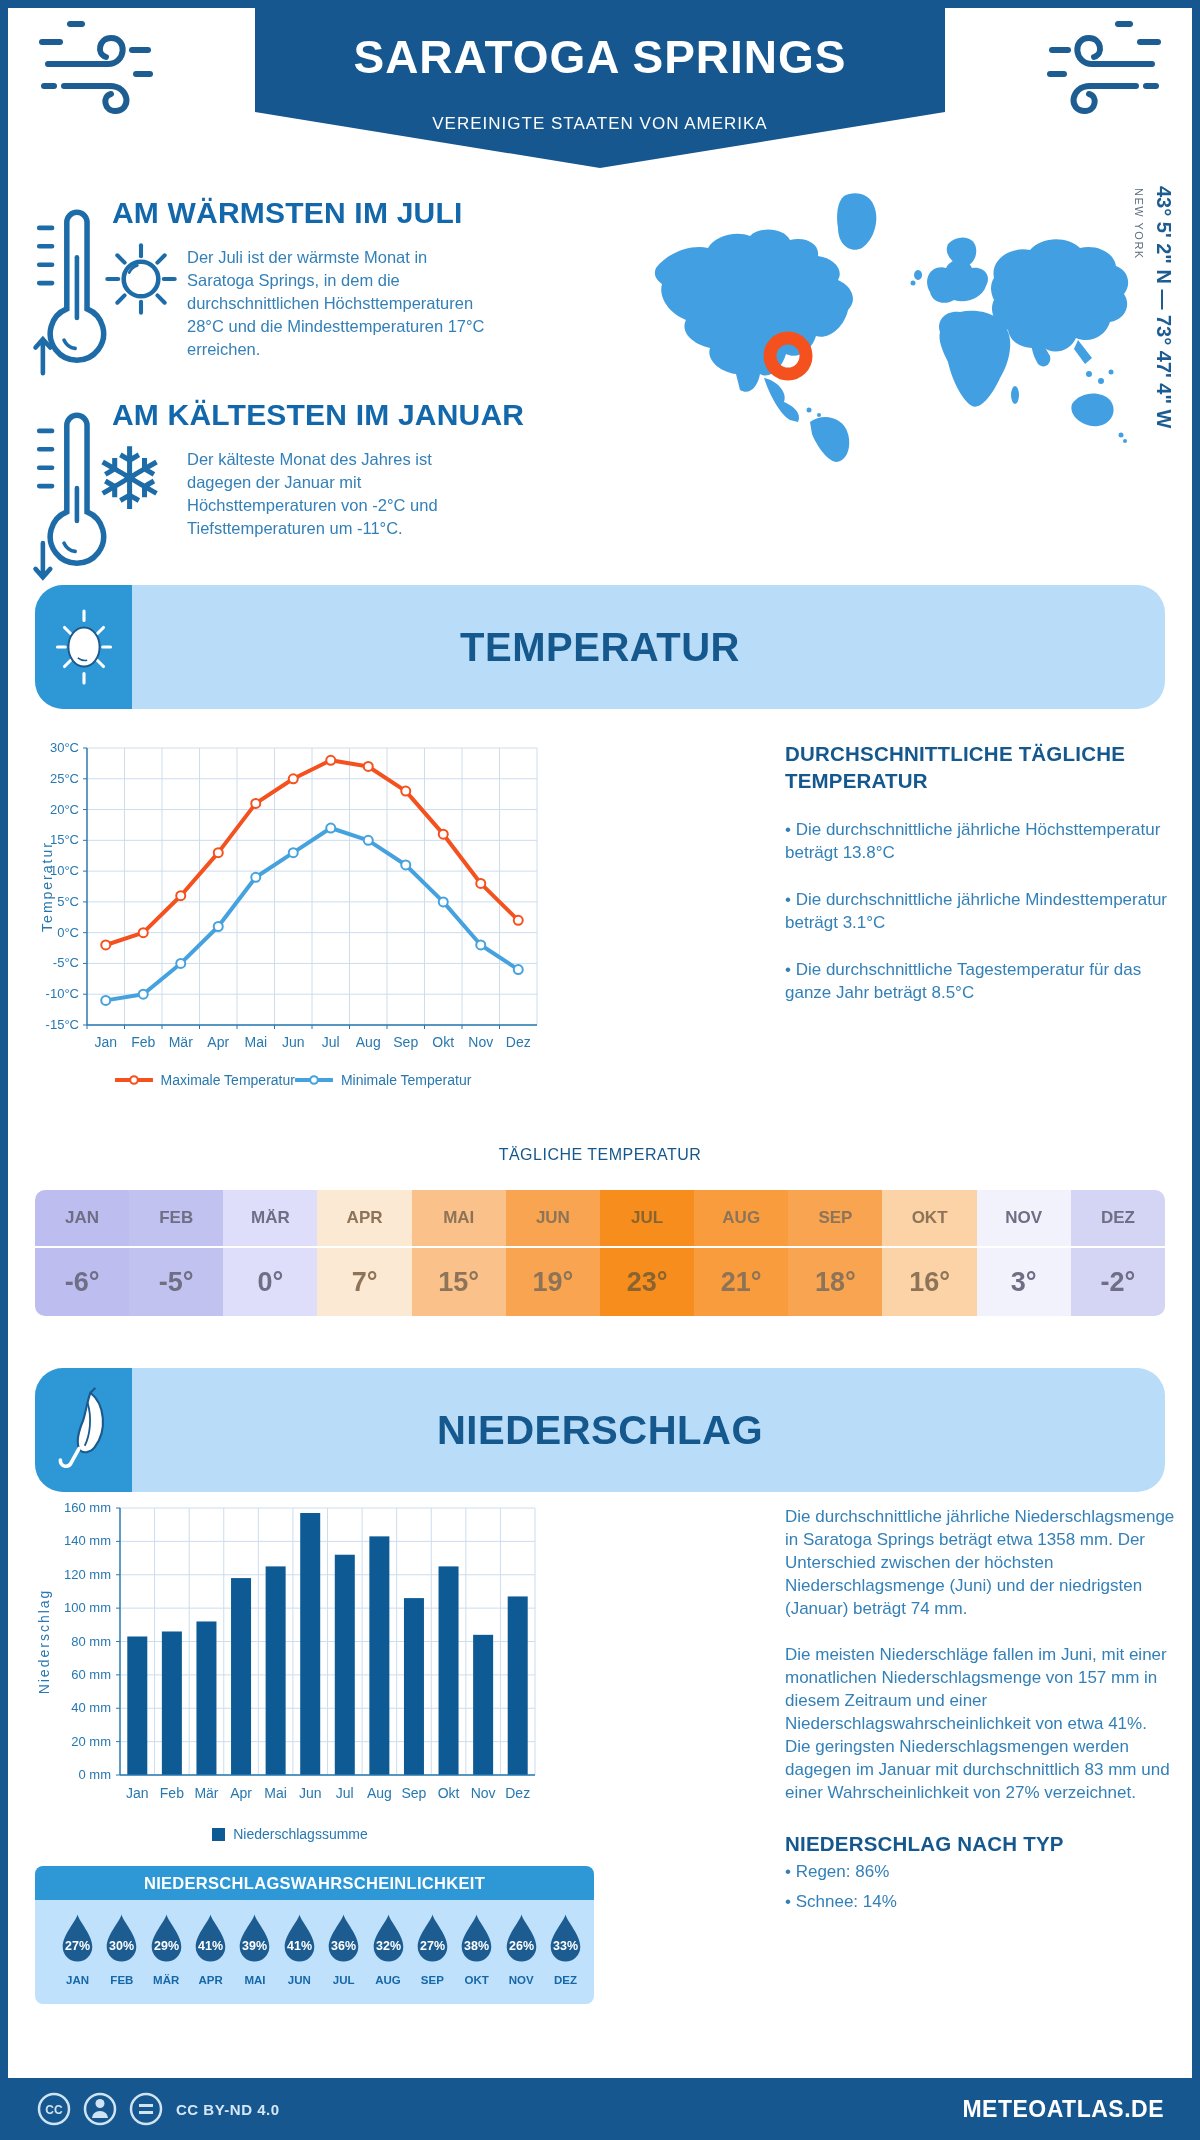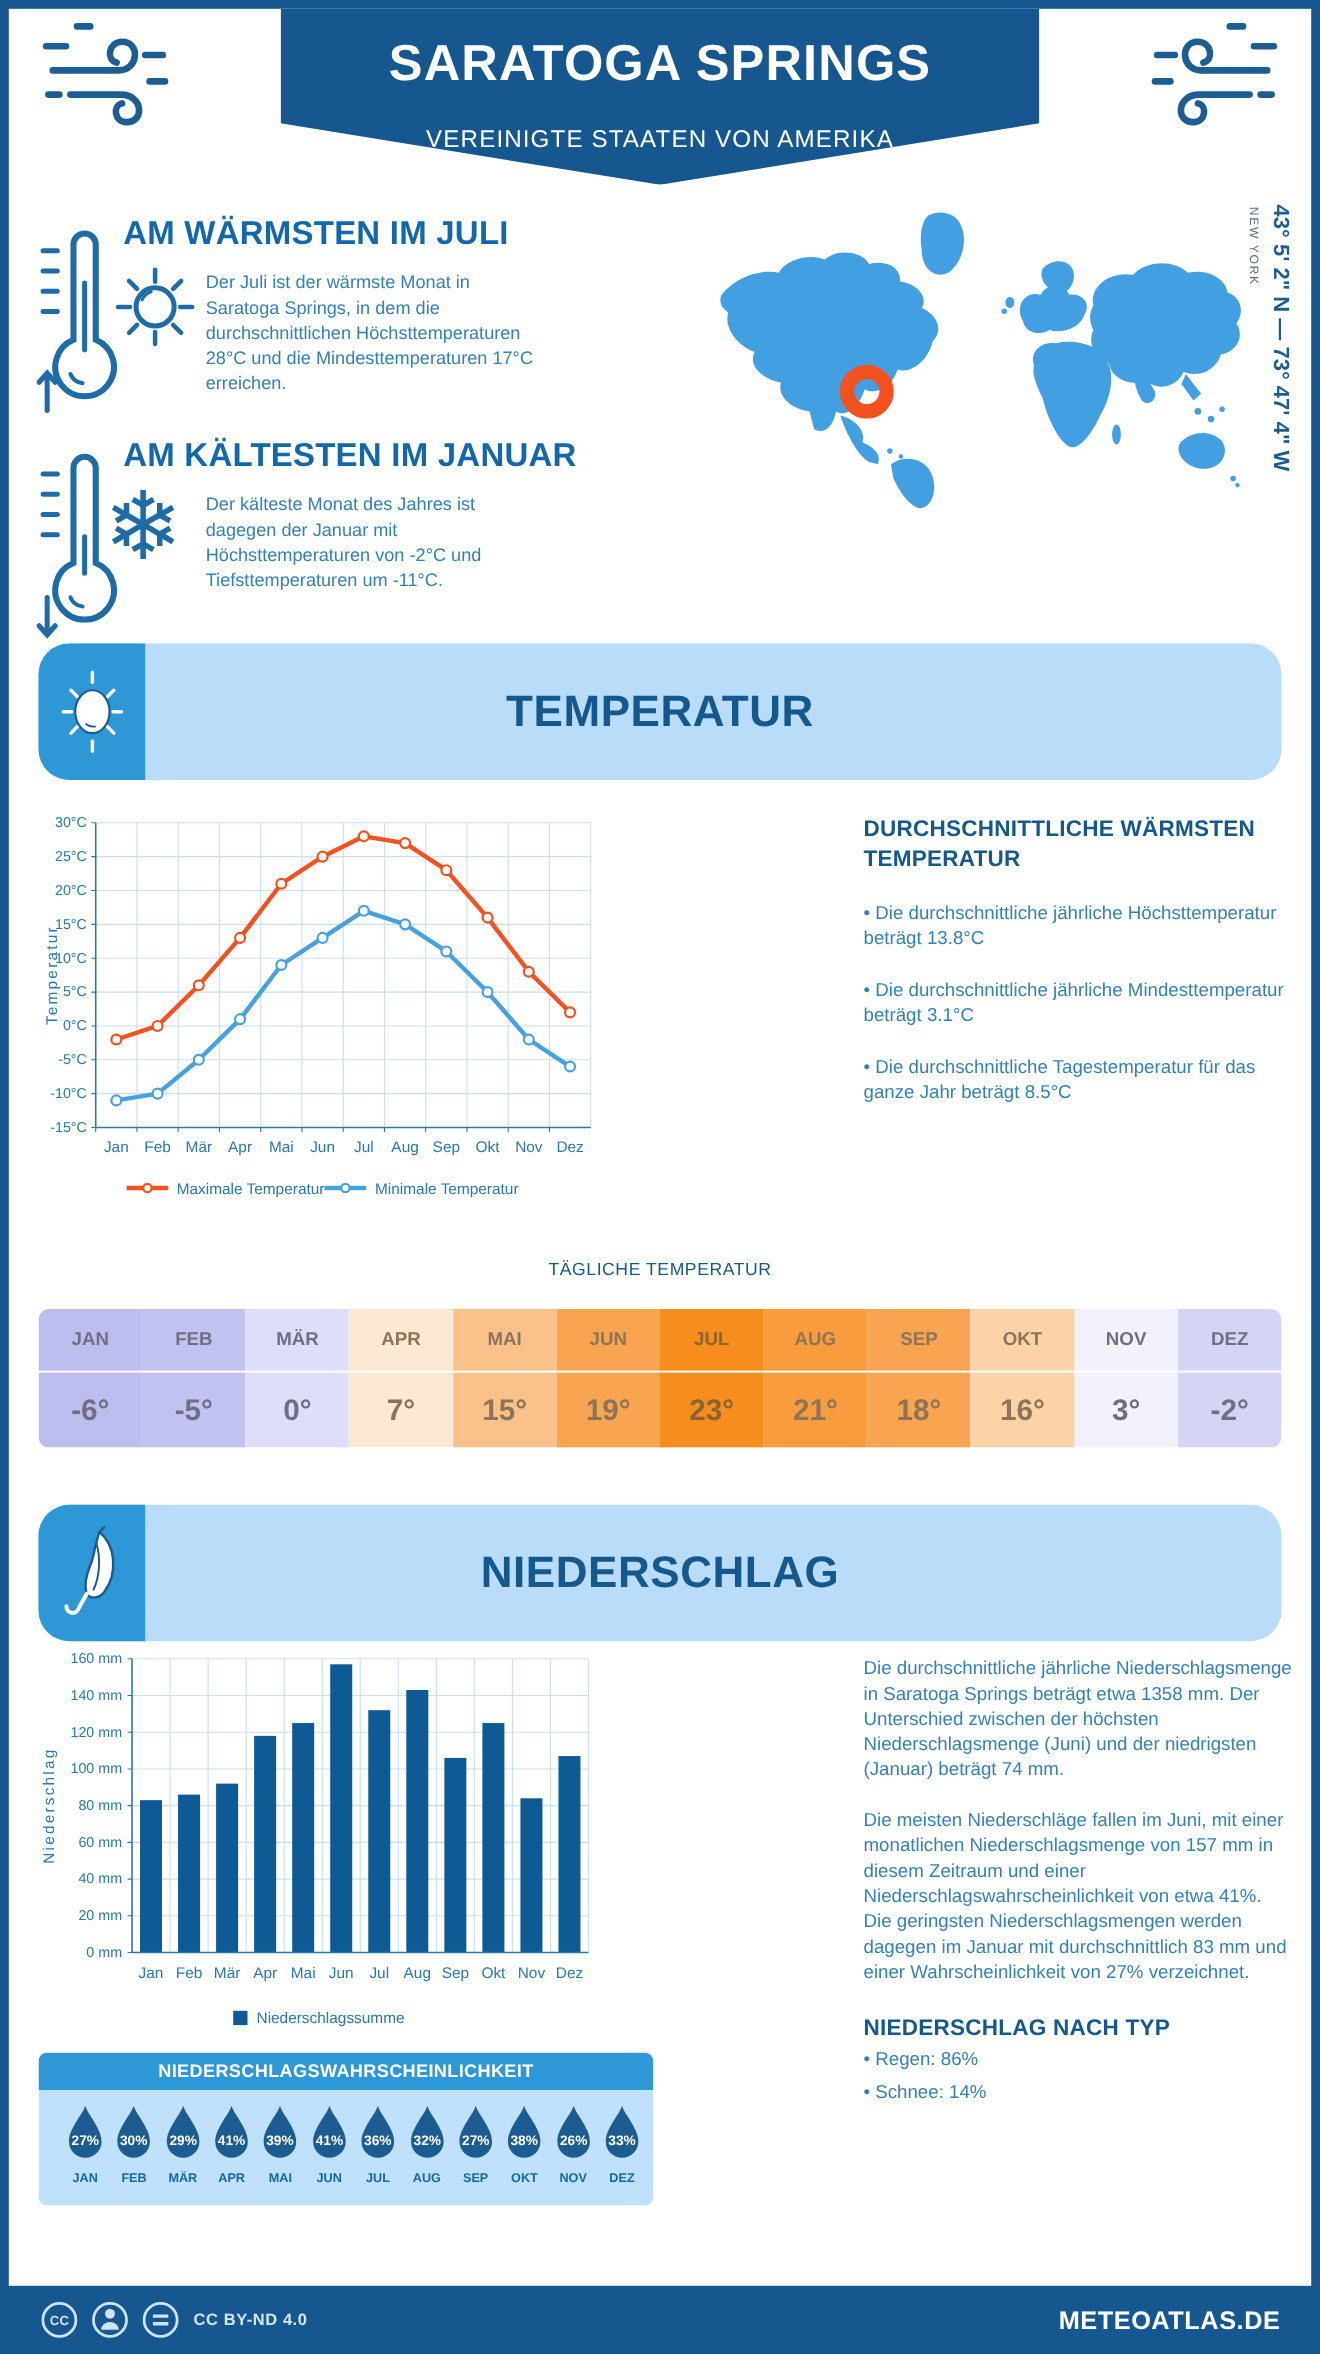--- a/index.html
+++ b/index.html
@@ -4,21 +4,21 @@
 <style>
   html,body{margin:0;padding:0;background:#ffffff;}
   .page{position:relative;width:1200px;height:2140px;background:#fff;overflow:hidden;
         font-family:"Liberation Sans",sans-serif;}
   .frame{position:absolute;inset:0;border:8px solid #15578e;pointer-events:none;z-index:60;}
 
   
   .ribbon{position:absolute;left:255px;top:8px;width:690px;height:160px;background:#15578e;
           clip-path:polygon(0 0,100% 0,100% 65%,50% 100%,0 65%);text-align:center;z-index:5;}
   .ribbon .t{padding-top:22px;font-size:46px;font-weight:bold;color:#fff;letter-spacing:1px;}
-  .ribbon .s{margin-top:30px;font-size:22px;color:#fff;letter-spacing:1px;}
+  .ribbon .s{margin-top:30px;font-size:17px;color:#fff;letter-spacing:1px;}
   .wind{position:absolute;top:12px;width:140px;height:105px;}
 
   
   .h-title{position:absolute;left:112px;font-size:30px;font-weight:bold;color:#1268ab;letter-spacing:.2px;}
   .h-text{position:absolute;left:187px;width:300px;font-size:16.5px;line-height:23px;color:#3380b8;}
   .snow{position:absolute;left:94px;top:436px;font-size:86px;line-height:86px;color:#1d6ca8;
         font-family:"DejaVu Sans",sans-serif;}
 
   
   .coords{position:absolute;writing-mode:vertical-rl;font-weight:bold;font-size:20px;color:#1c5c91;}
@@ -312,21 +312,21 @@
       <div class="lg-item">
         <svg width="38" height="10">
           <line x1="1" y1="5" x2="37" y2="5" stroke="#46a2de" stroke-width="4" stroke-linecap="round"></line>
           <circle cx="19" cy="5" r="3.8" fill="#fff" stroke="#46a2de" stroke-width="2"></circle>
         </svg>
         <span>Minimale Temperatur</span>
       </div>
     </div>
 
   <div class="aside" style="top:740px">
-    <div class="aside-h">DURCHSCHNITTLICHE WÄRMSTEN TEMPERATUR</div>
+    <div class="aside-h">DURCHSCHNITTLICHE TÄGLICHE TEMPERATUR</div>
     <div id="temp-bullets">
         <div class="bullet">• Die durchschnittliche jährliche Höchsttemperatur beträgt 13.8°C</div>
         <div class="bullet">• Die durchschnittliche jährliche Mindesttemperatur beträgt 3.1°C</div>
         <div class="bullet">• Die durchschnittliche Tagestemperatur für das ganze Jahr beträgt 8.5°C</div>
       </div>
   </div>
 
   <div class="daily-title" style="top:1146px">TÄGLICHE TEMPERATUR</div>
   <div class="ttable" id="daily-table">
       <div class="cell m" style="background: rgb(189, 189, 240); color: rgb(110, 110, 132);">JAN</div>

